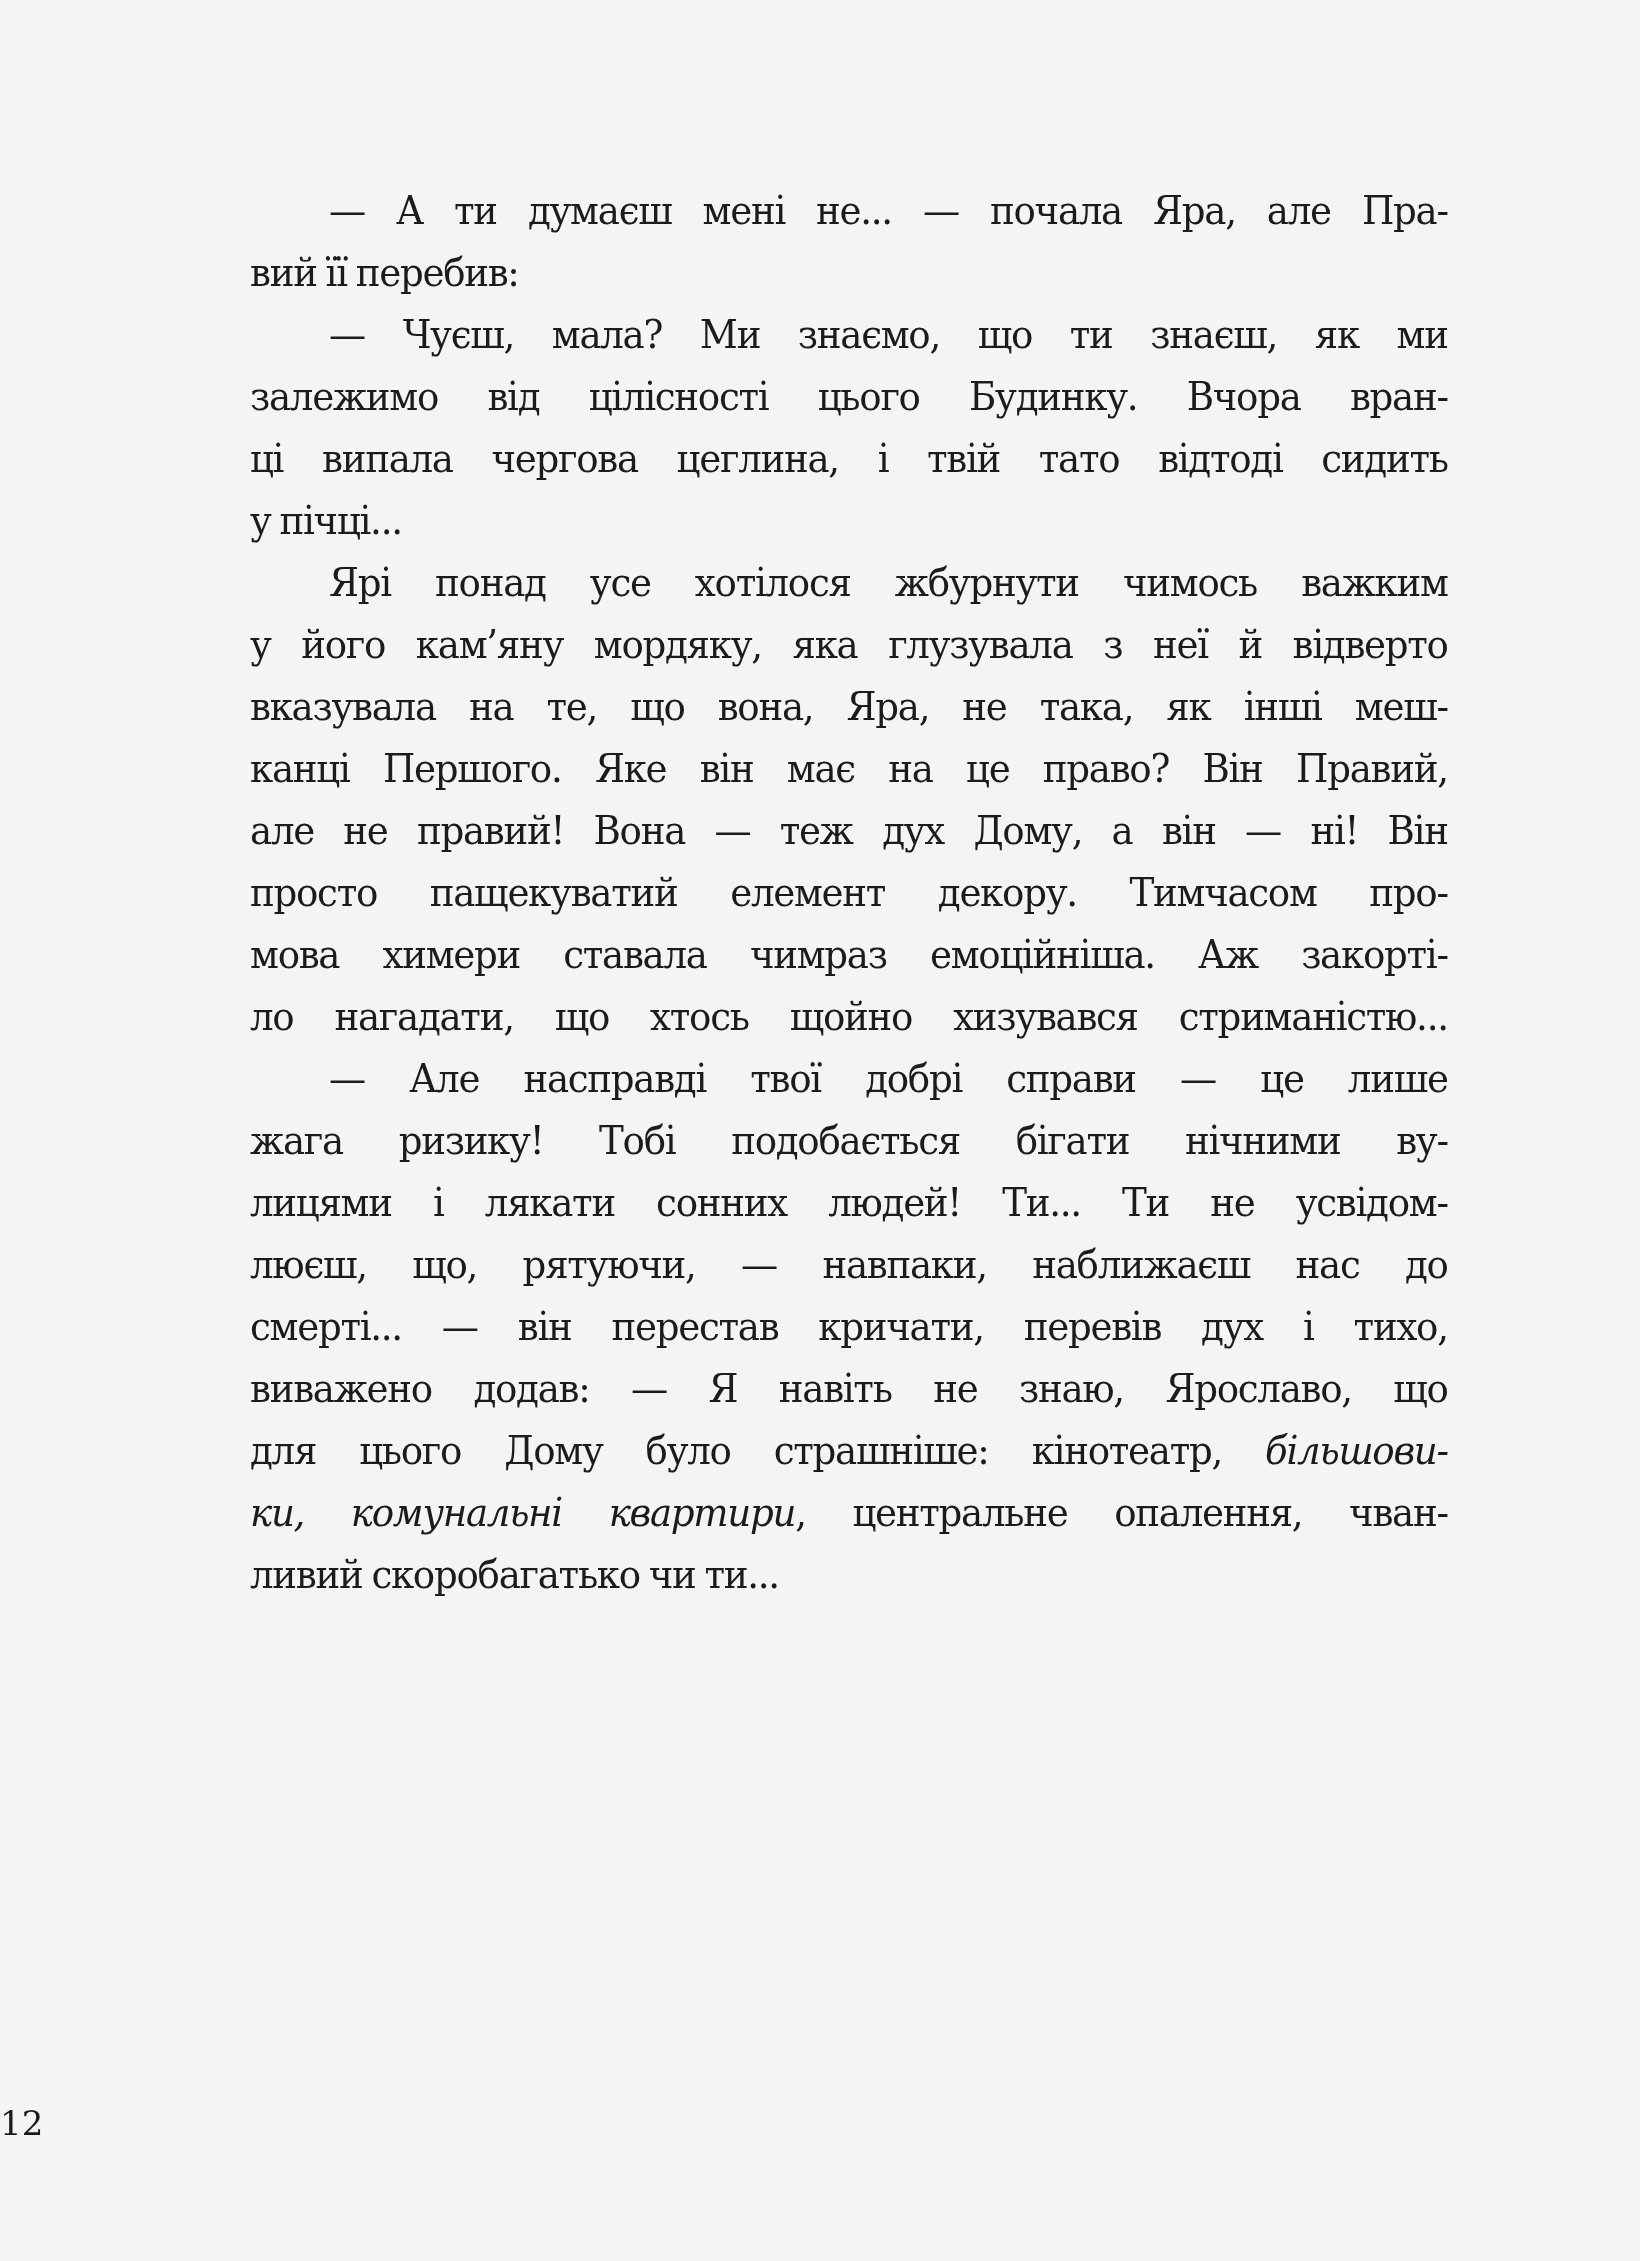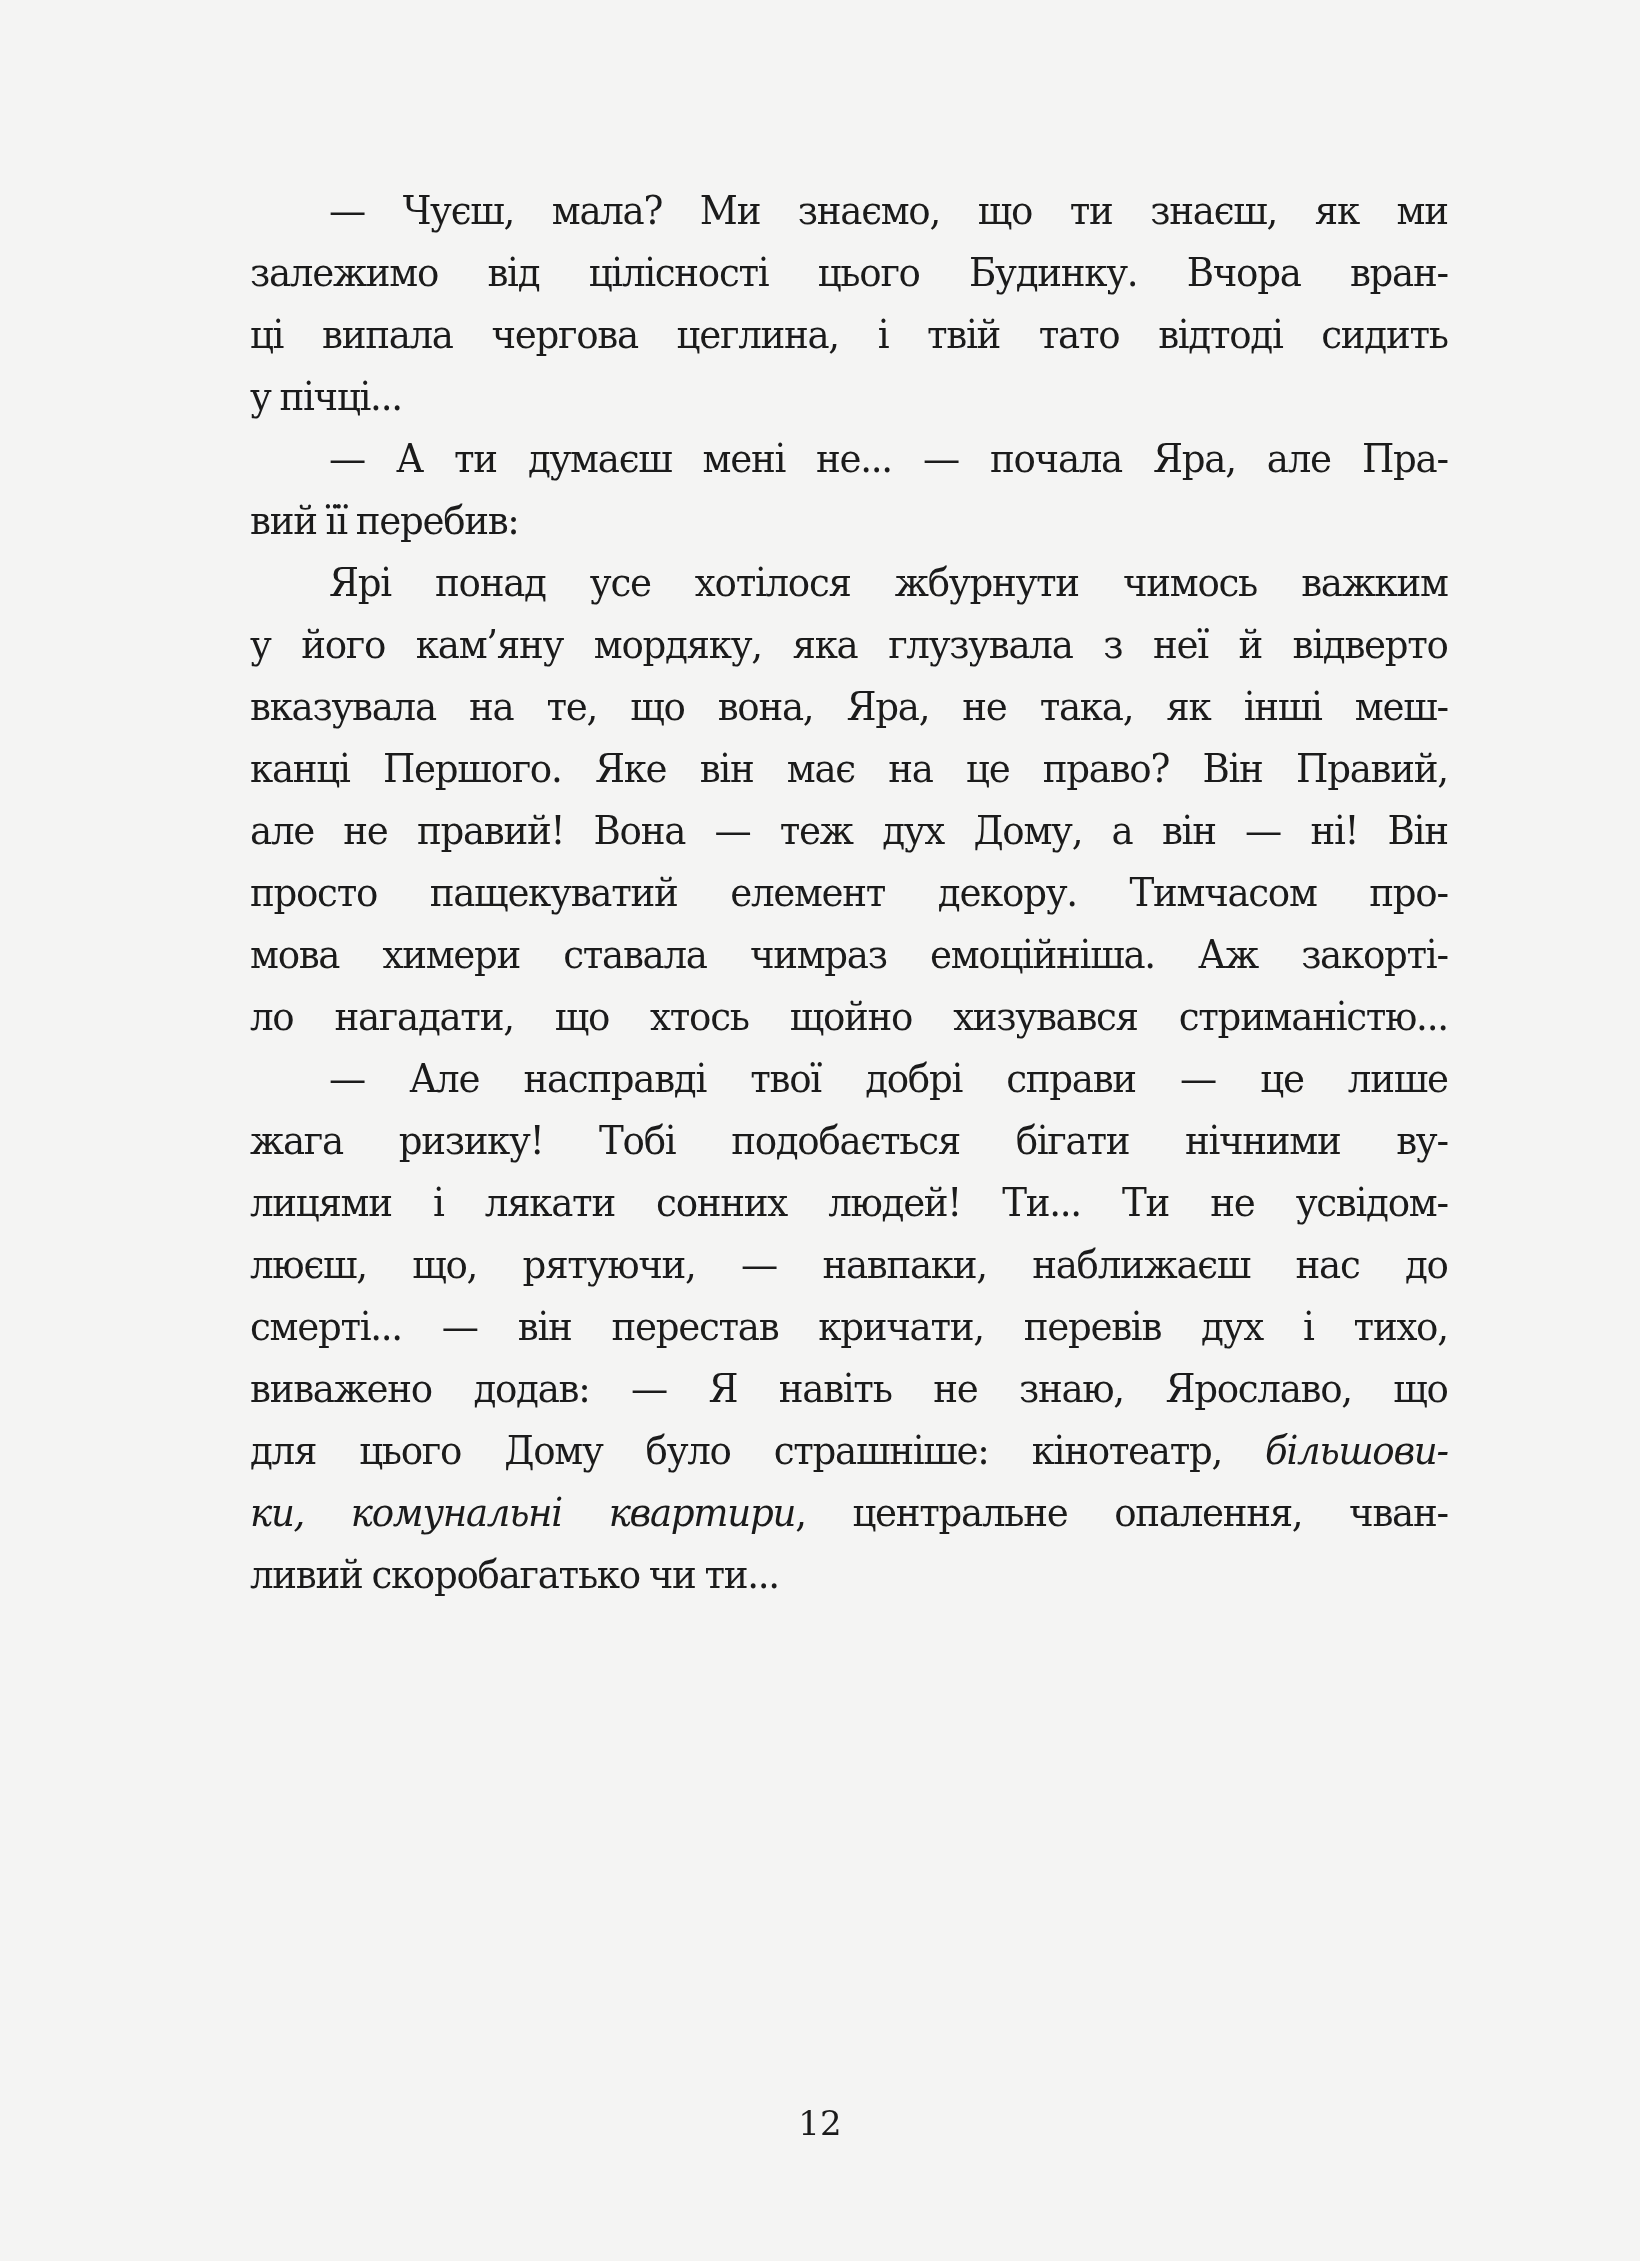--- a/index.html
+++ b/index.html
@@ -43,41 +43,41 @@
     width: calc(107.5% - 85px);
   }
   em {
     font-style: italic;
   }
   .page-number {
     position: absolute;
     top: 2103px;
     left: 0;
     width: 1640px;
-    text-align: center;
+    text-align: left;
     font-family: "DejaVu Serif", "Liberation Serif", serif;
     font-size: 34px;
     color: #1b1b1b;
   }
 </style>
 </head>
 <body>
 
 <div class="page">
 
   <div>
+    <span class="line indent">— А ти думаєш мені не... — почала Яра, але Пра-</span>
+    <span class="line last">вий її перебив:</span>
+  </div>
+
+  <div>
     <span class="line indent">— Чуєш, мала? Ми знаємо, що ти знаєш, як ми</span>
     <span class="line">залежимо від цілісності цього Будинку. Вчора вран-</span>
     <span class="line">ці випала чергова цеглина, і твій тато відтоді сидить</span>
     <span class="line last">у пічці...</span>
-  </div>
-
-  <div>
-    <span class="line indent">— А ти думаєш мені не... — почала Яра, але Пра-</span>
-    <span class="line last">вий її перебив:</span>
   </div>
 
 
   <div>
     <span class="line indent">Ярі понад усе хотілося жбурнути чимось важким</span>
     <span class="line">у його кам’яну мордяку, яка глузувала з неї й відверто</span>
     <span class="line">вказувала на те, що вона, Яра, не така, як інші меш-</span>
     <span class="line">канці Першого. Яке він має на це право? Він Правий,</span>
     <span class="line">але не правий! Вона — теж дух Дому, а він — ні! Він</span>
     <span class="line">просто пащекуватий елемент декору. Тимчасом про-</span>

